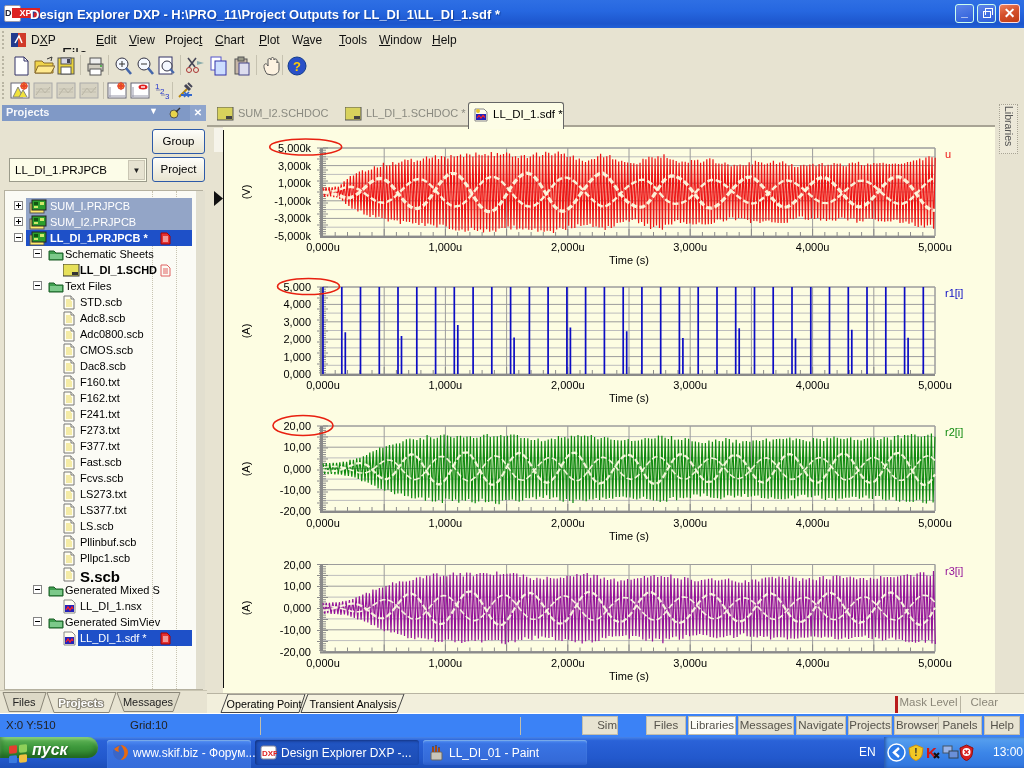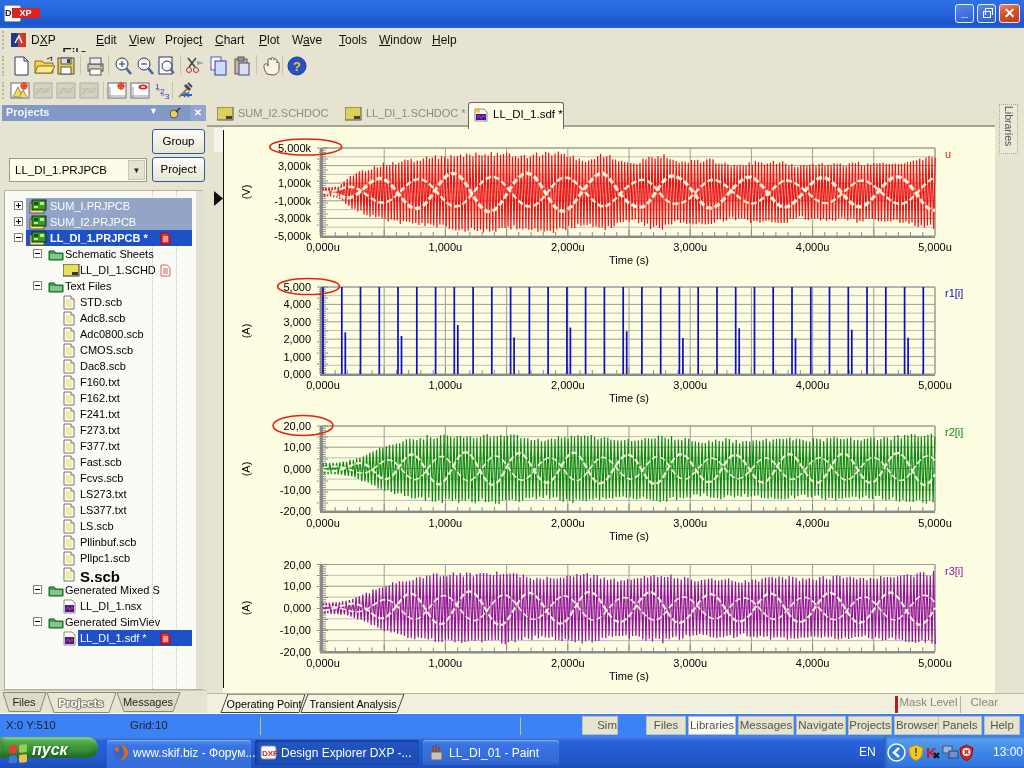--- a/index.html
+++ b/index.html
@@ -1,20 +1,21 @@
 <!DOCTYPE html>
 <html><head><meta charset="utf-8"><style>
 *{margin:0;padding:0;box-sizing:border-box}
 html,body{width:1024px;height:768px;overflow:hidden;font-family:"Liberation Sans",sans-serif}
 .abs{position:absolute}
 body{position:relative;background:#e7e3d1}
 </style></head><body>
 
 <div class="abs" style="left:0;top:0;width:1024px;height:28px;background:linear-gradient(180deg,#2e6fe4 0%,#2667e0 40%,#1c55cc 85%,#2261d8 100%)">
  <div class="abs" style="left:4px;top:5px;width:17px;height:17px;background:#fff;border:1px solid #99a;border-radius:2px;font-size:9px;font-weight:bold;color:#223;text-align:center;line-height:15px">D<span style="background:#d22;color:#fff;padding:0 8px">XP</span></div>
+ <div class="abs" style="left:30px;top:6.5px;font-size:13px;font-weight:bold;color:#fff;white-space:nowrap;text-shadow:1px 1px 1px #1040a0">Design Explorer DXP - H:\PRO_11\Project Outputs for LL_DI_1\LL_DI_1.sdf *</div>
  <div class="abs" style="left:955px;top:4px;width:19px;height:19px;background:linear-gradient(160deg,#5d86ea,#2c5cd8);border:1px solid #cfe;border-radius:3px;color:#fff;font-weight:bold;font-size:12px;text-align:center;line-height:15px">_</div>
  <div class="abs" style="left:977px;top:4px;width:19px;height:19px;background:linear-gradient(160deg,#5d86ea,#2c5cd8);border:1px solid #cfe;border-radius:3px">
    <div class="abs" style="left:5px;top:6px;width:8px;height:7px;border:1px solid #fff"></div>
    <div class="abs" style="left:7px;top:3px;width:8px;height:7px;border:1px solid #fff;border-bottom:none;background:transparent"></div>
  </div>
  <div class="abs" style="left:999px;top:4px;width:21px;height:19px;background:linear-gradient(160deg,#f0825e,#d5512c 45%,#c03a14);border:1px solid #fdd;border-radius:3px;color:#fff;font-weight:bold;font-size:14px;text-align:center;line-height:17px">✕</div>
 </div>
 
 <div class="abs" style="left:0;top:28px;width:1024px;height:24px;background:#e7e3d1">
  <div class="abs" style="left:2px;top:3px;width:5px;height:18px;border-left:2px dotted #b9b5a3"></div>
@@ -232,21 +233,21 @@
     </svg>
     <div style="position:absolute;left:48px;top:247px"><svg width="16" height="13">
         <path d="M1,3 L6,3 L8,5 L15,5 L15,12 L1,12 Z" fill="#3f9e4f" stroke="#1c5c28"></path>
         <rect x="2" y="6" width="12" height="5" fill="#7cc98a"></rect>
       </svg></div>
     <div style="position:absolute;left:65px;top:247.5px;font-size:11px;font-weight:normal;color:#000;white-space:nowrap">Schematic Sheets</div>
     <div style="position:absolute;left:63px;top:263px"><svg width="17" height="13">
         <rect x="0" y="0" width="16" height="12" fill="#e6e05a" stroke="#333"></rect>
         <rect x="9" y="8" width="6" height="3" fill="#333"></rect>
       </svg></div>
-    <div style="position:absolute;left:80px;top:263.5px;font-size:11px;font-weight:normal;color:#000;white-space:nowrap">LL_DI_1.SCHD</div>
+    <div style="position:absolute;left:80px;top:263.5px;font-size:11px;font-weight:bold;color:#000;white-space:nowrap">LL_DI_1.SCHD</div>
     <div style="position:absolute;left:160px;top:263px"><svg width="11" height="13">
         <path d="M1,1 L7,1 L10,4 L10,12 L1,12 Z" fill="none" stroke="#e06060"></path>
         <line x1="3" y1="5" x2="8" y2="5" stroke="#e06060"></line>
         <line x1="3" y1="7" x2="8" y2="7" stroke="#e06060"></line>
         <line x1="3" y1="9" x2="8" y2="9" stroke="#e06060"></line>
       </svg></div>
     <svg style="position:absolute;left:33px;top:281px" width="10" height="10">
       <rect x="0.5" y="0.5" width="8" height="8" fill="#fff" stroke="#848484"></rect>
       <line x1="2" y1="4.5" x2="7" y2="4.5" stroke="#000"></line>
     </svg>
@@ -1072,21 +1073,21 @@
         </svg></div>
       <span style="position:absolute;left:26px;top:6px;font-size:12px;color:#fff;white-space:nowrap">www.skif.biz - Форум...</span>
     </div>
     <div class="abs" style="left:255px;top:3px;width:164px;height:25px;background:linear-gradient(180deg,#2256c4,#1c4cb4);border-radius:3px;box-shadow:inset 1px 1px 3px #12307c">
       <div class="abs" style="left:5px;top:4px"><svg width="17" height="17">
           <rect x="1" y="2" width="15" height="13" rx="2" fill="#fff" stroke="#889"></rect>
           <text x="2" y="12" font-size="8" font-weight="bold" fill="#d22" font-family="Liberation Sans">DXP</text>
         </svg></div>
       <span style="position:absolute;left:26px;top:6px;font-size:12px;color:#fff;white-space:nowrap">Design Explorer DXP -...</span>
     </div>
-    <div class="abs" style="left:423px;top:3px;width:136px;height:25px;background:linear-gradient(180deg,#528ef4 0%,#3a74e4 15%,#346ad8 85%,#2c5cc8 100%);border-radius:3px;box-shadow:inset 0 1px 1px #7cace8">
+    <div class="abs" style="left:423px;top:3px;width:164px;height:25px;background:linear-gradient(180deg,#528ef4 0%,#3a74e4 15%,#346ad8 85%,#2c5cc8 100%);border-radius:3px;box-shadow:inset 0 1px 1px #7cace8">
       <div class="abs" style="left:5px;top:4px"><svg width="17" height="17">
           <rect x="3" y="8" width="11" height="8" rx="1" fill="#c8c4b8" stroke="#666"></rect>
           <path d="M5,8 L5,3 M8,8 L8,2 M11,8 L11,4" stroke="#a04a18" stroke-width="2"></path>
           <path d="M5,3 l0,-1 M8,2 l0,-1 M11,4 l0,-1" stroke="#333"></path>
         </svg></div>
       <span style="position:absolute;left:26px;top:6px;font-size:12px;color:#fff;white-space:nowrap">LL_DI_01 - Paint</span>
     </div>
   <div class="abs" style="left:884px;top:0;width:140px;height:31px;background:linear-gradient(180deg,#59a2ef 0%,#3c86e8 50%,#2f74dd 100%);box-shadow:inset 2px 0 3px #2a5cb0">
     <svg style="position:absolute;left:3px;top:6px" width="19" height="19">
         <circle cx="9.5" cy="9.5" r="8.5" fill="#2a7ae8" stroke="#fff" stroke-width="1.5"></circle>

